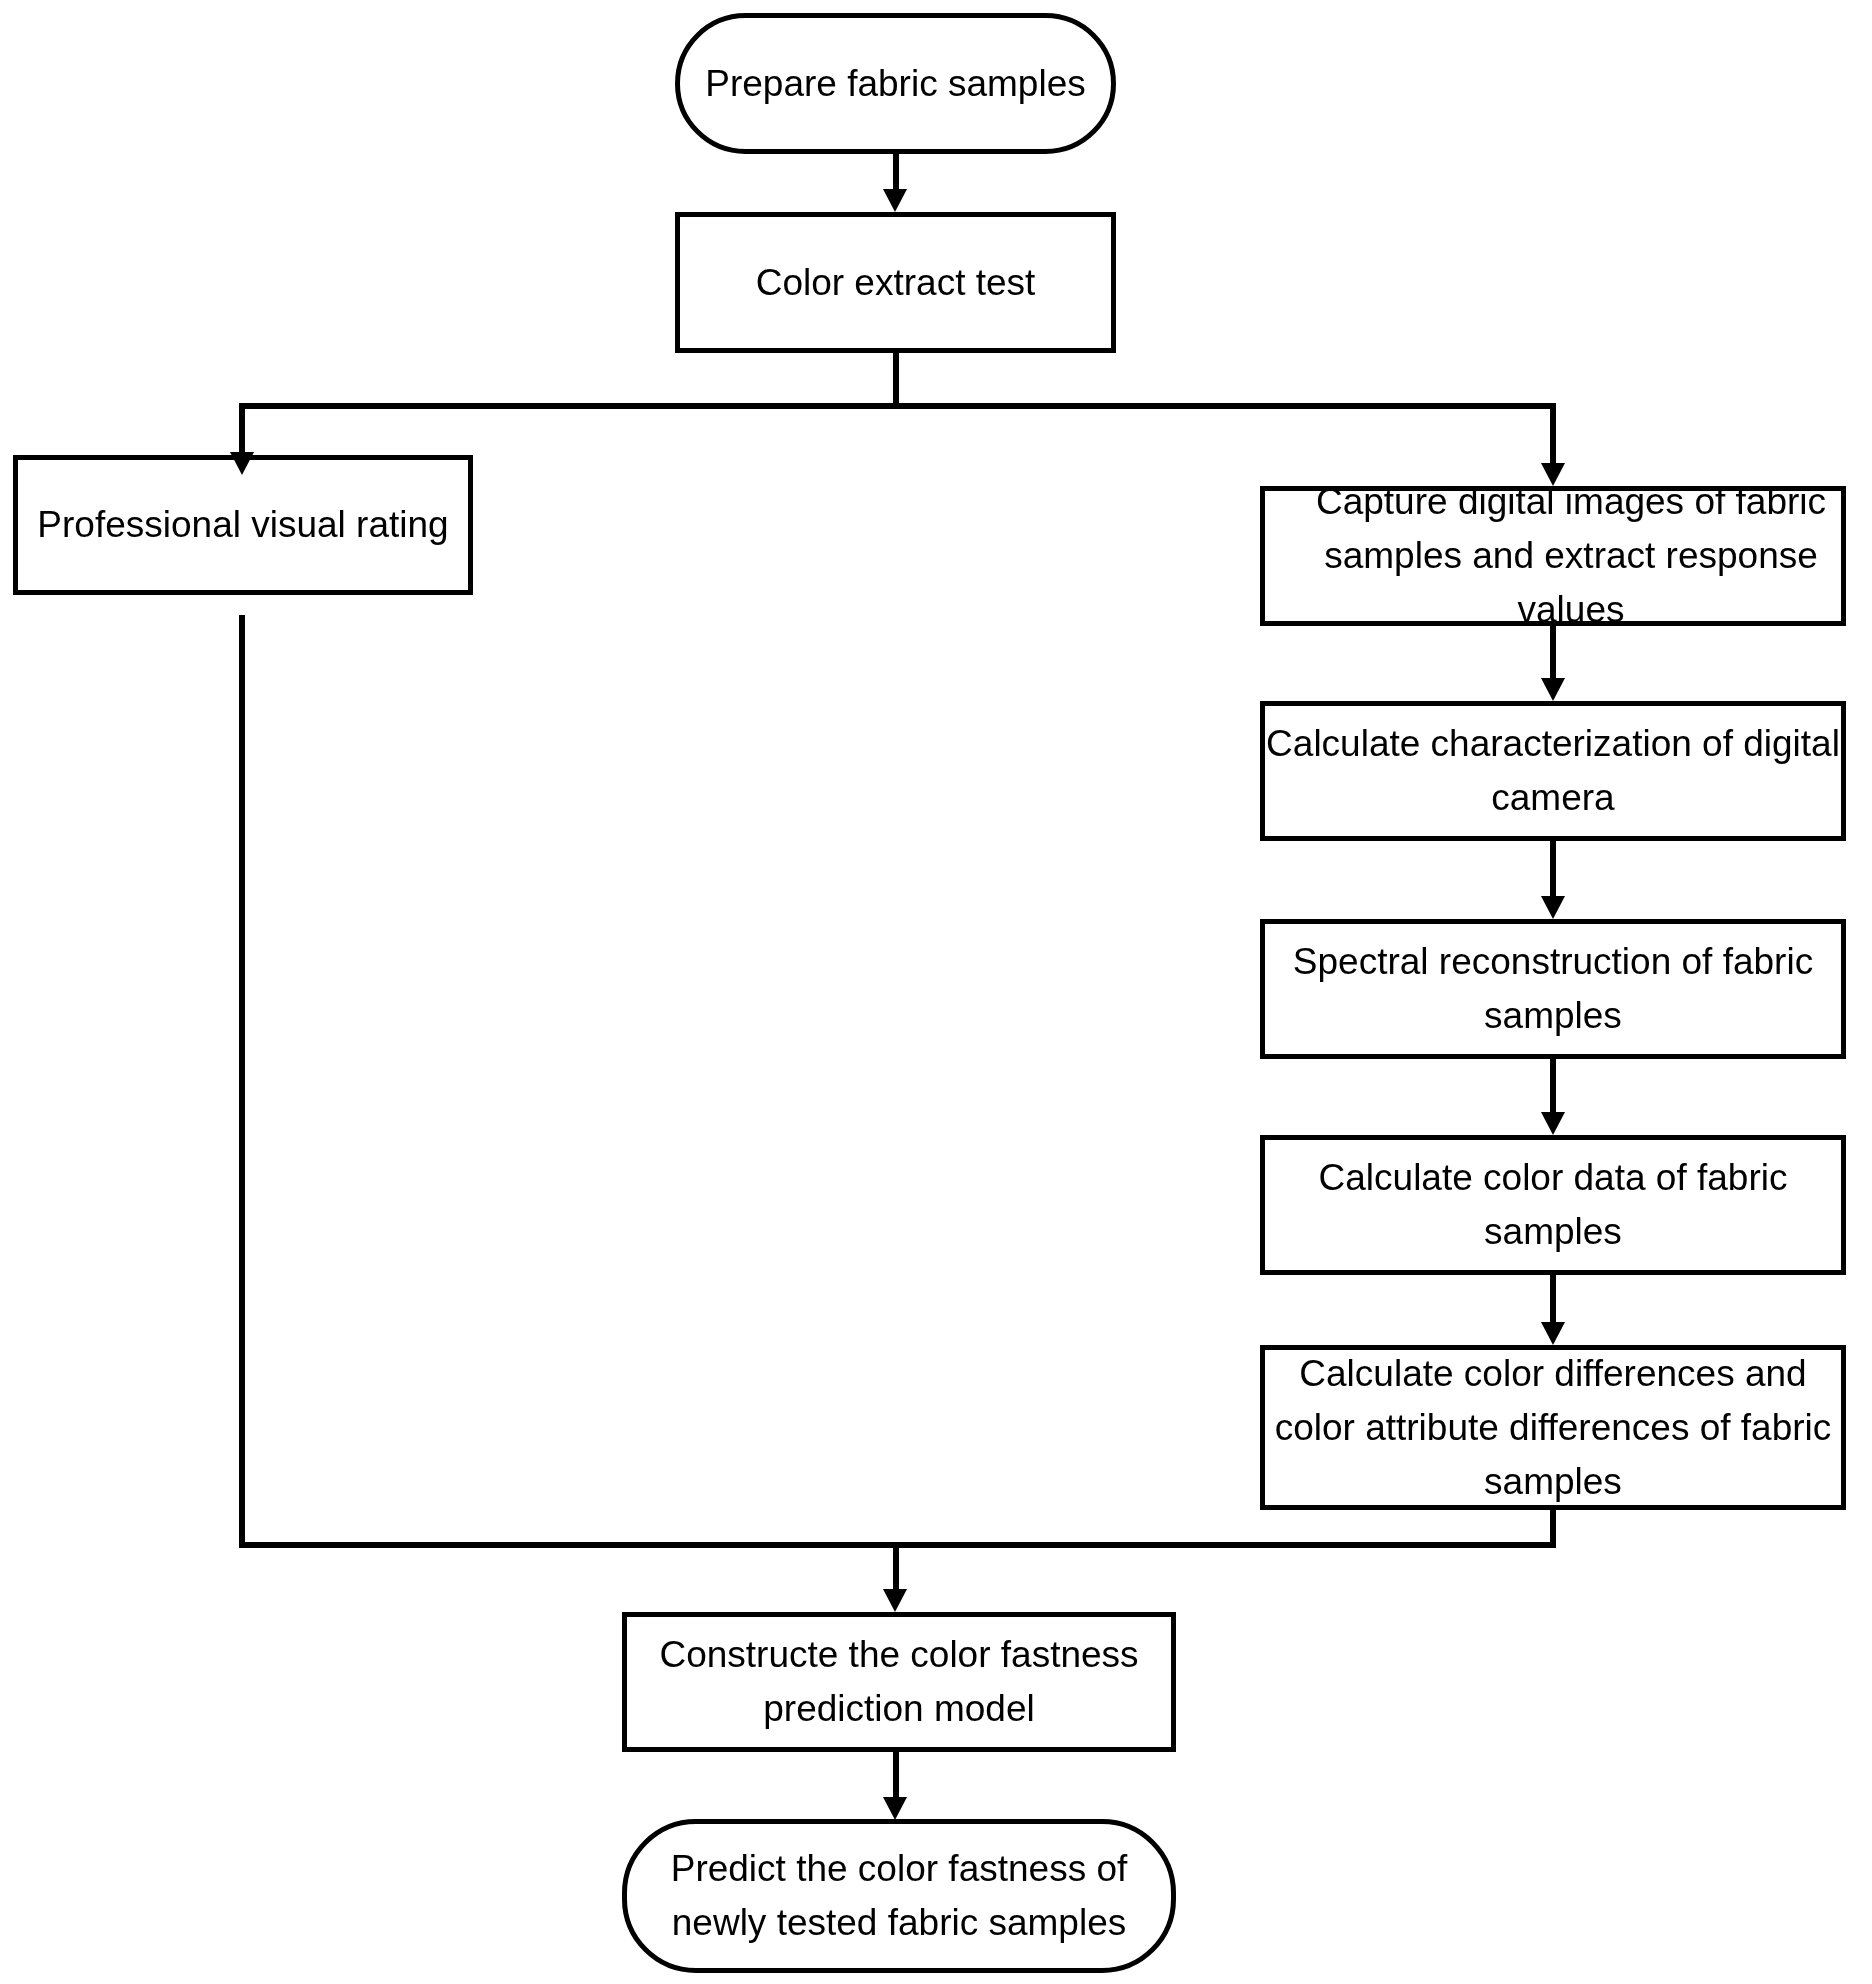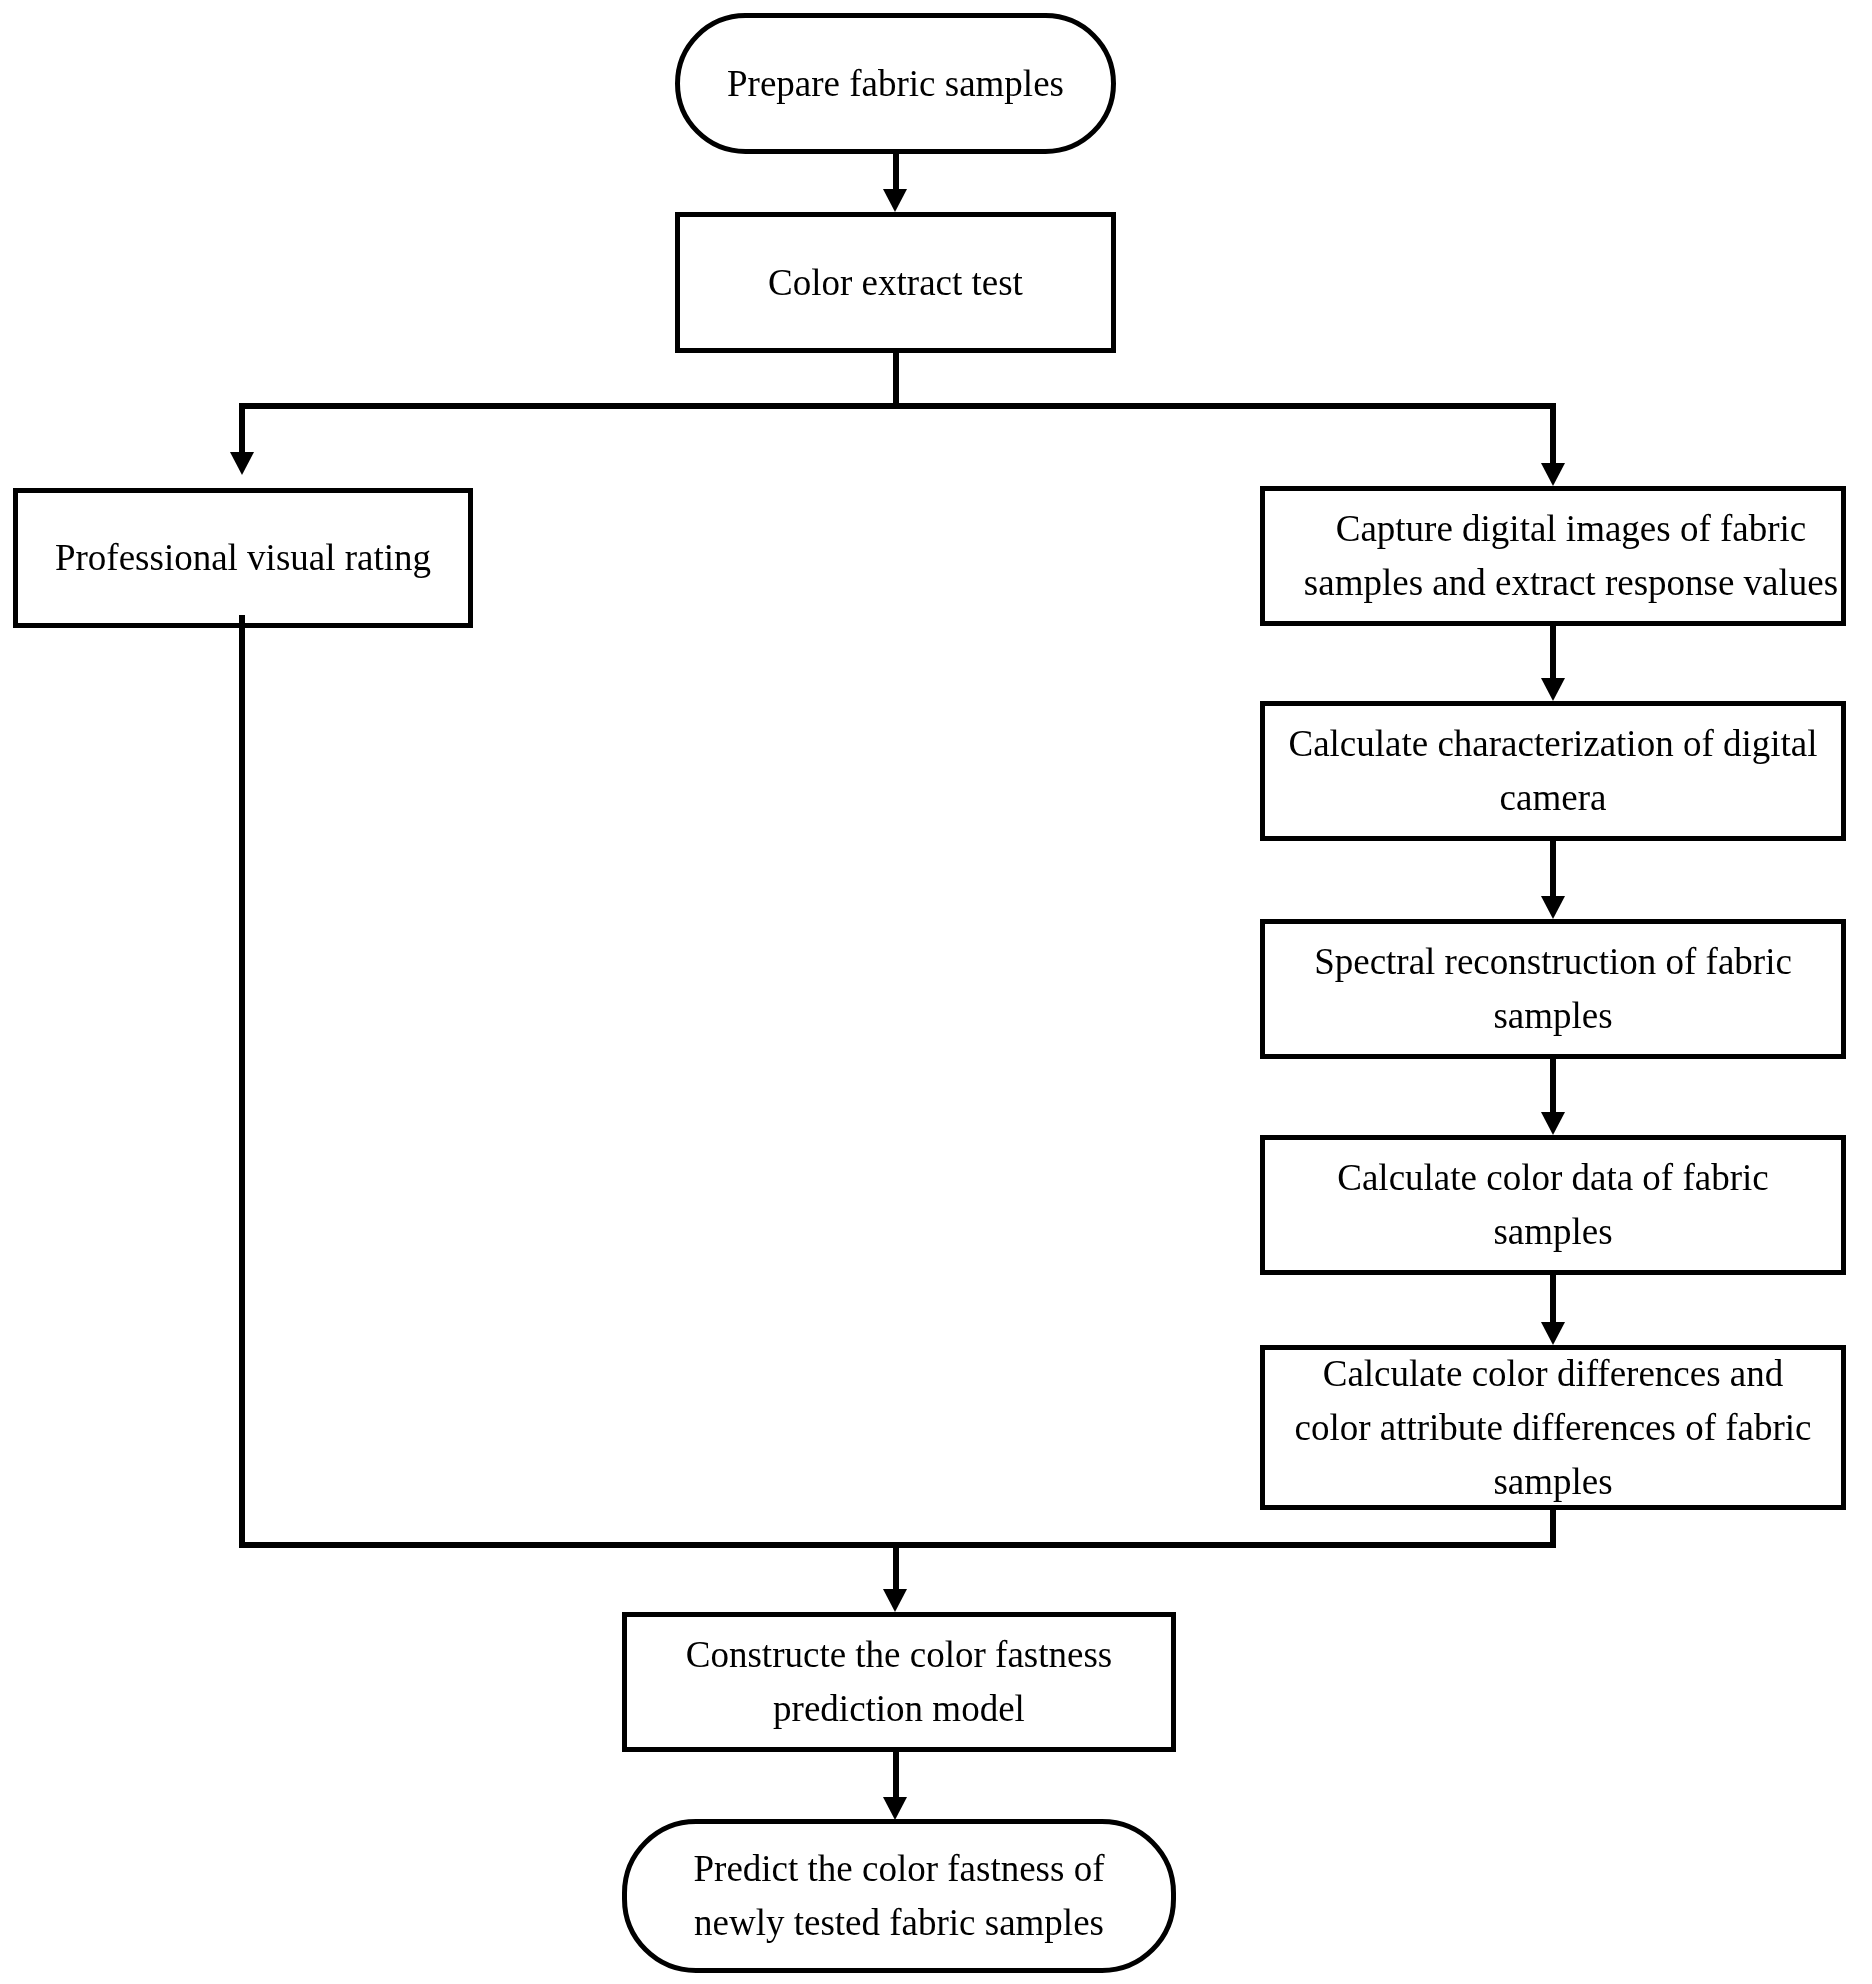--- a/index.html
+++ b/index.html
@@ -1,21 +1,21 @@
 <!DOCTYPE html>
 <html style="font-size:11.5px"><head>
 <meta charset="utf-8">
 <style>
   html, body { margin: 0; padding: 0; background: #ffffff; }
   #canvas {
     position: relative;
     width: 1488px;
     height: 1985px;
     background: #ffffff;
-    font-family: Liberation Serif, serif;
+    font-family: Liberation Sans, sans-serif;
     color: #000000;
   }
   .node {
     position: absolute;
     box-sizing: border-box;
     border: 5px solid #000000;
     background: #ffffff;
     display: flex;
     align-items: center;
     justify-content: center;
@@ -44,21 +44,21 @@
 <div id="canvas">
 
   <div class="node stadium" style="left:675px; top:13px; width:441px; height:141px; border-radius:71px;">
     <span>Prepare fabric samples</span>
   </div>
 
   <div class="node" style="left:675px; top:212px; width:441px; height:141px;">
     <span>Color extract test</span>
   </div>
 
-  <div class="node" style="left:13px; top:488px; width:460px; height:140px;">
+  <div class="node" style="left:13px; top:455px; width:460px; height:140px;">
     <span>Professional visual rating</span>
   </div>
 
   <div class="node" style="left:1260px; top:486px; width:586px; height:140px;padding-left:36px;">
     <span>Capture digital images of fabric
 samples and extract response values</span>
   </div>
 
   <div class="node" style="left:1260px; top:701px; width:586px; height:140px;">
     <span>Calculate characterization of digital

